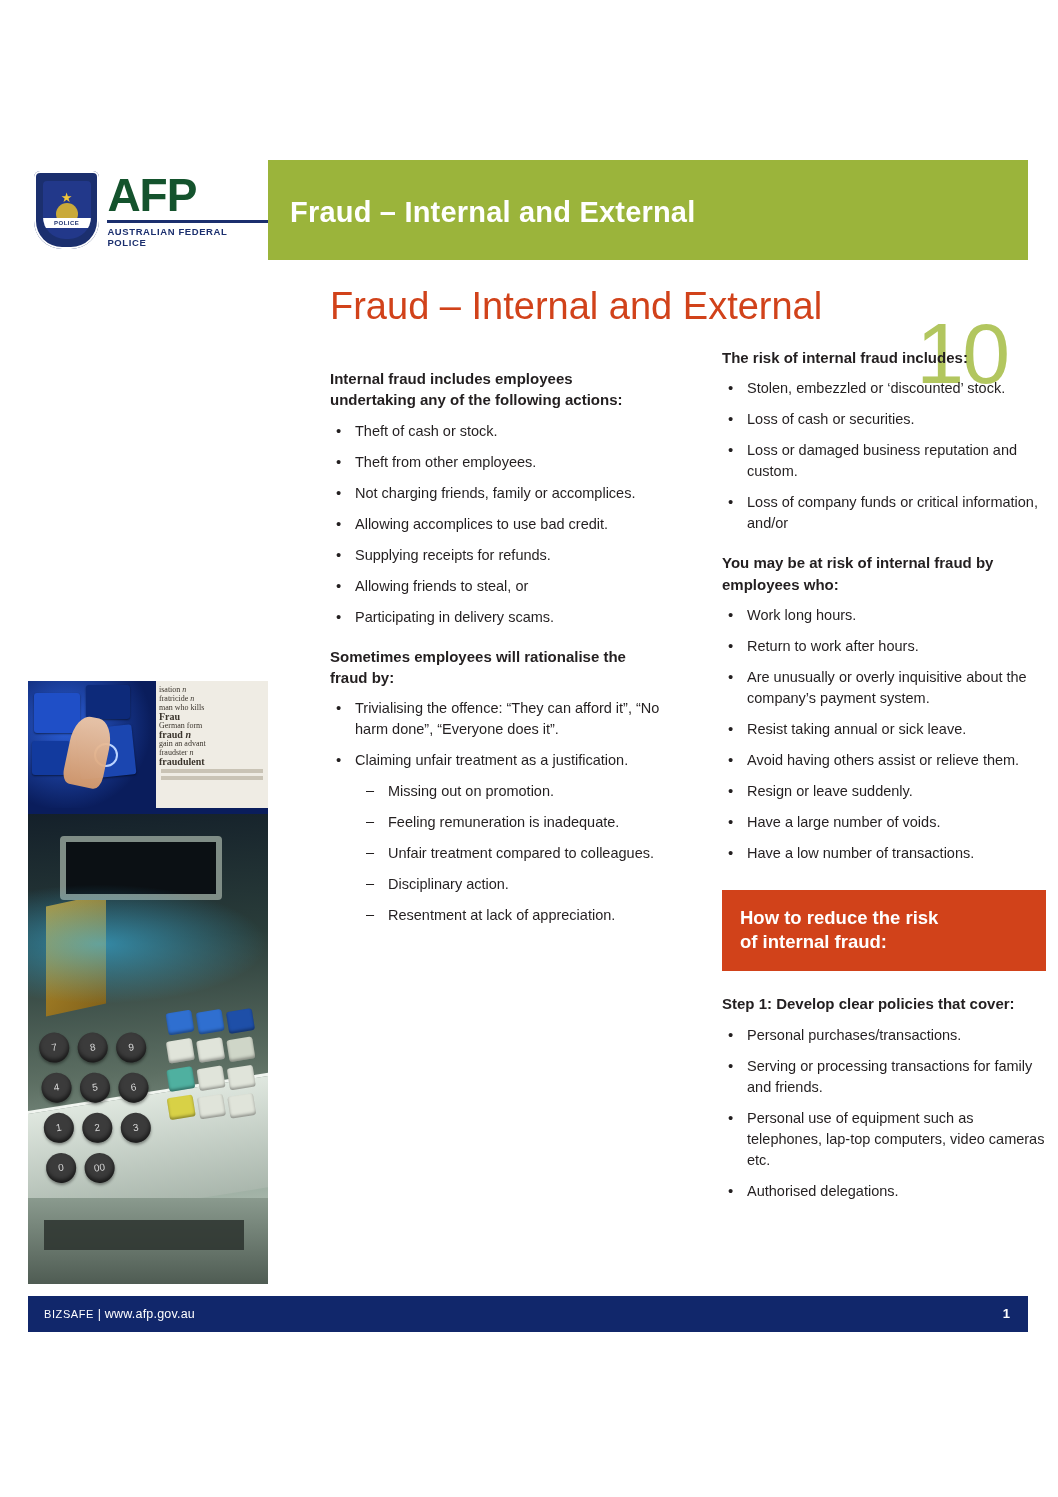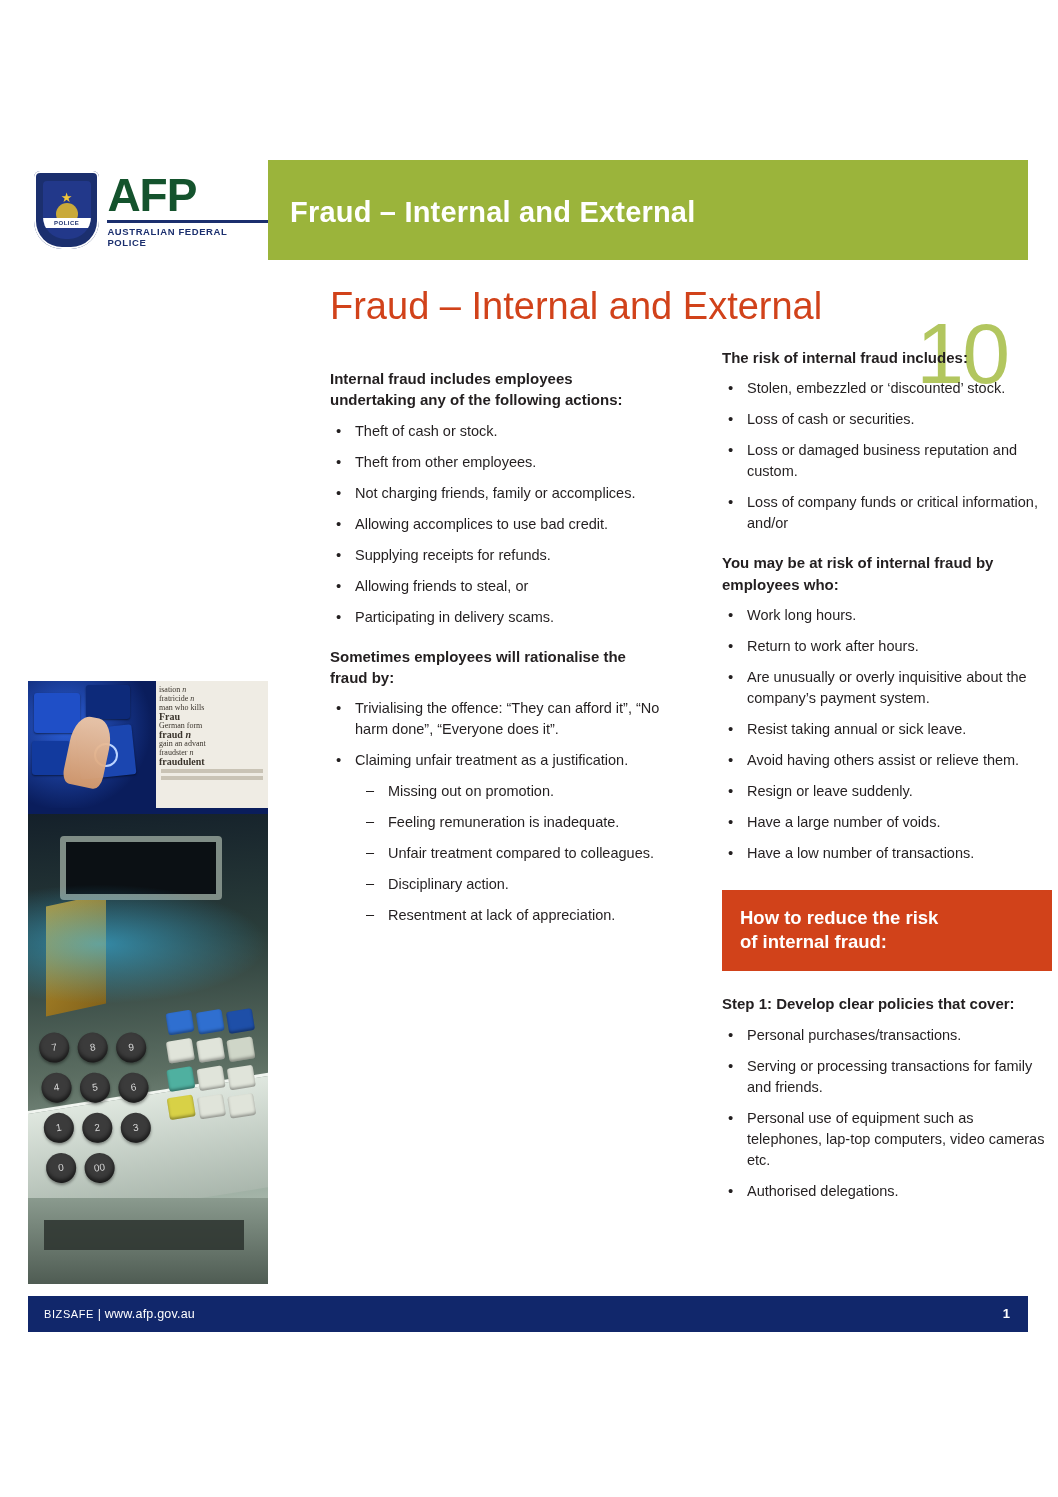--- a/index.html
+++ b/index.html
@@ -336,21 +336,21 @@
     font-weight: bold;
     padding: 16px 16px 18px 16px;
     line-height: 1.28;
     width: 298px;
   }
   .orange-band {
     background: #d1421a;
     color: #ffffff;
     font-size: 18.5px;
     font-weight: bold;
-    padding: 16px 16px 18px 18px;
+    padding: 16px 10px 18px 18px;
     line-height: 1.28;
     width: 296px;
   }
 
   .lead {
     font-size: 15px;
     font-weight: bold;
     line-height: 1.42;
     margin: 16px 0 10px 0;
   }

